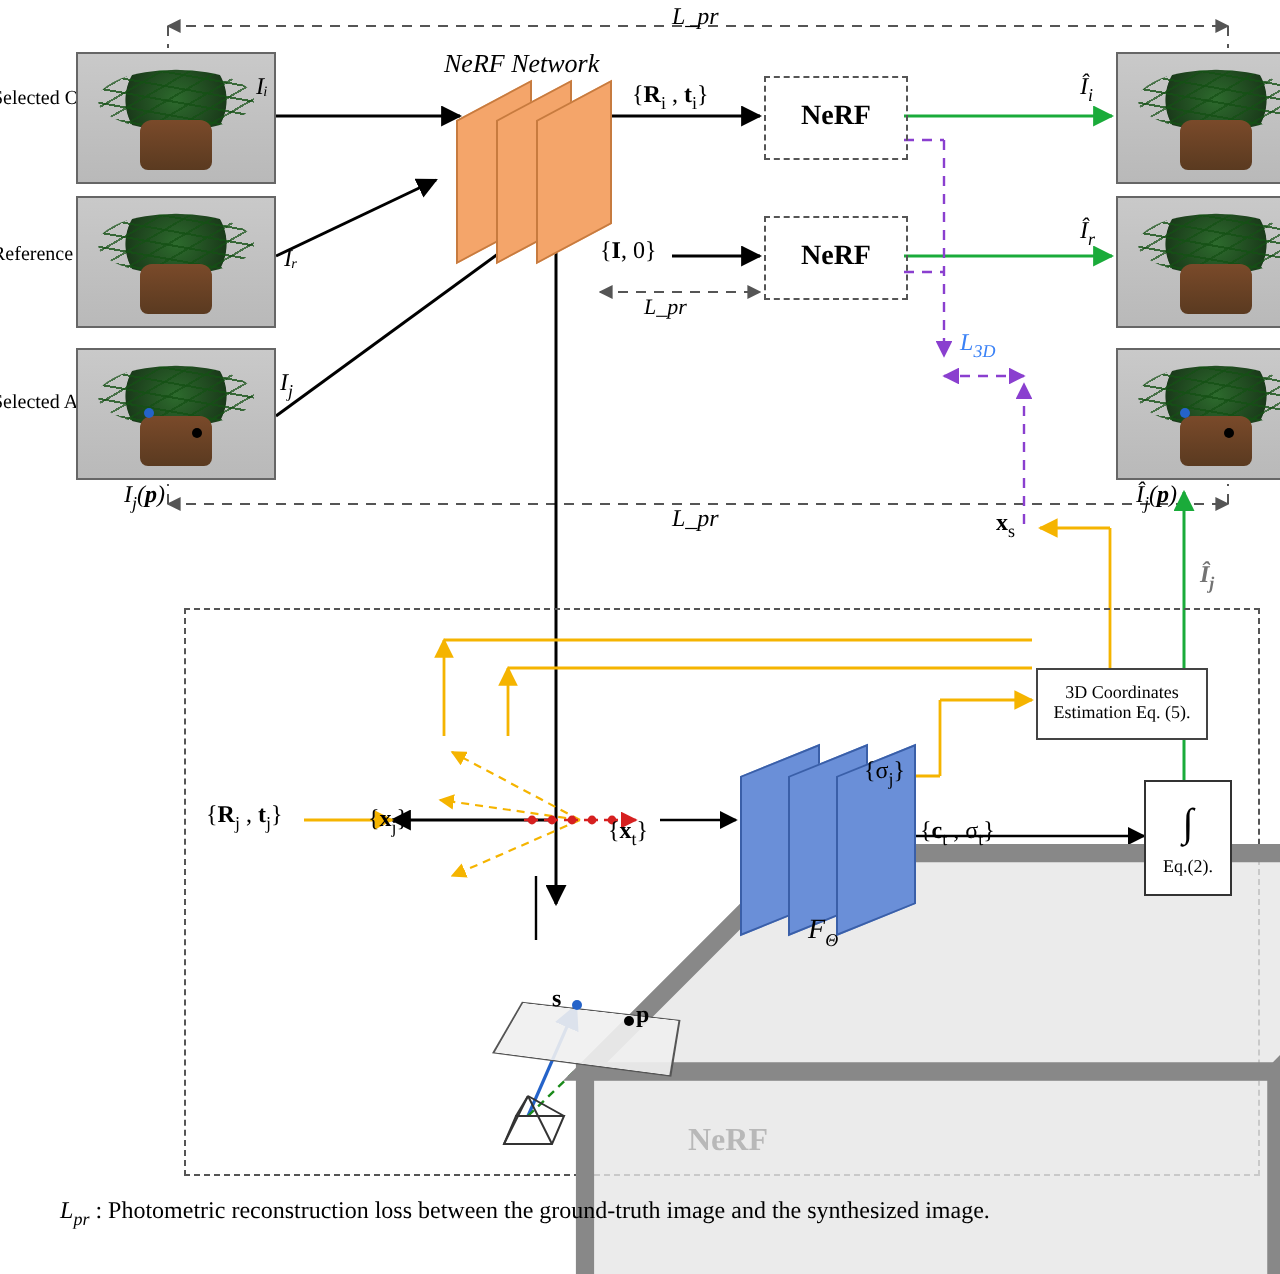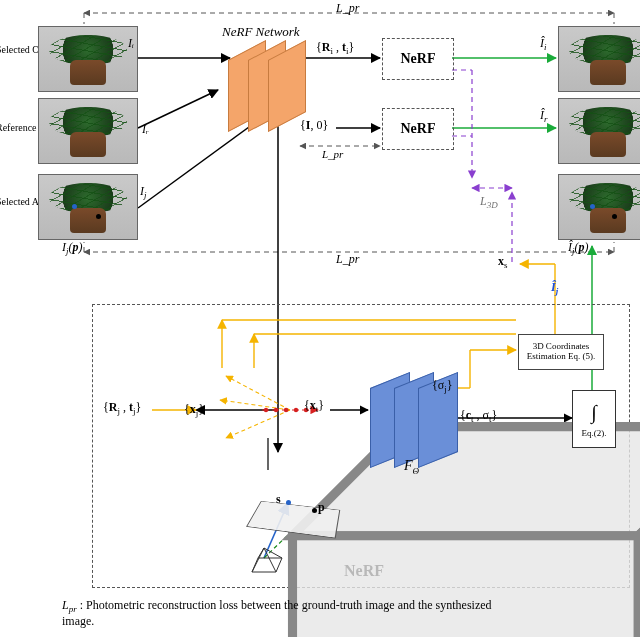--- a/index.html
+++ b/index.html
@@ -97,21 +97,20 @@
 
   .dot {
     position: absolute;
     width: 5px; height: 5px;
     border-radius: 50%;
   }
 
   .legend-row {
     position: absolute;
     font-size: 12px;
-    margin-left: 32px;
   }
 
   .image-plane {
     position: absolute;
     width: 84px; height: 46px;
     border: 1px solid #555;
     background: rgba(240,240,240,0.9);
     transform: perspective(300px) rotateX(55deg) rotateZ(12deg);
   }
 
@@ -293,42 +292,42 @@
   <div class="lbl ital" style="left:540px; top:36px;">Î<span class="sub">i</span></div>
 
   <div class="plant-img" style="left:558px; top:98px;"></div>
   <div class="lbl ital" style="left:540px; top:108px;">Î<span class="sub">r</span></div>
 
   <div class="plant-img" style="left:558px; top:174px;"></div>
   <div class="lbl ital" style="left:568px; top:240px;">Î<span class="sub">j</span>(<b>p</b>)</div>
   <div class="dot" style="left:590px; top:204px; background:#2563c9;"></div>
   <div class="dot" style="left:612px; top:214px; background:#000;"></div>
 
-  <div class="lbl ital" style="left:480px; top:194px; color:#737373;">L<span class="sub">3D</span></div>
+  <div class="lbl ital" style="left:480px; top:164px; color:#3b82f6;">L<span class="sub">3D</span></div>
   <div class="lbl" style="left:498px; top:254px;"><b>x</b><span class="sub">s</span></div>
-  <div class="lbl ital" style="left:551px; top:280px; color:#1d4ed8;font-weight:bold;">Î<span class="sub">j</span></div>
+  <div class="lbl ital" style="left:600px; top:280px; color:#737373;font-weight:bold;">Î<span class="sub">j</span></div>
 
   <div class="lbl ital" style="left:336px; top:252px;">L_pr</div>
 
   <div class="nerf-big" style="left:92px; top:304px; width:536px; height:282px;"></div>
   <div class="nerf-big-label" style="left:344px; top:562px;">NeRF</div>
 
   <div class="lbl" style="left:103px; top:400px;">{<b>R</b><span class="sub">j</span> , <b>t</b><span class="sub">j</span>}</div>
 
   <div style="position:absolute; left:200px; top:372px; width:62px; height:70px;">
     <svg viewBox="0 0 62 70" width="62" height="70" style="position:absolute;">
       <g stroke="#888" stroke-width="1" fill="rgba(230,230,230,0.8)">
         <path d="M6,18 L44,18 L56,6 L18,6 Z"></path>
         <path d="M6,18 L6,58 L44,58 L44,18 Z"></path>
         <path d="M44,18 L56,6 L56,46 L44,58 Z"></path>
       </g>
     </svg>
   </div>
   <div class="lbl" style="left:184px; top:402px;">{<b>x</b><span class="sub">j</span>}</div>
-  <div class="lbl" style="left:304px; top:398px;">{<b>x</b><span class="sub">t</span>}</div>
+  <div class="lbl" style="left:304px; top:408px;">{<b>x</b><span class="sub">t</span>}</div>
 
 
   <div class="fplane" style="left:370px; top:380px;"></div>
   <div class="fplane" style="left:394px; top:380px;"></div>
   <div class="fplane" style="left:418px; top:380px;"></div>
   <div class="lbl ital" style="left:404px; top:458px; font-size:14px;font-style:italic;">F<span class="sub">Θ</span></div>
 
   <div class="lbl" style="left:432px; top:378px;">{σ<span class="sub">j</span>}</div>
 
   <div class="lbl" style="left:460px; top:408px;">{<b>c</b><span class="sub">t</span> , σ<span class="sub">t</span>}</div>

